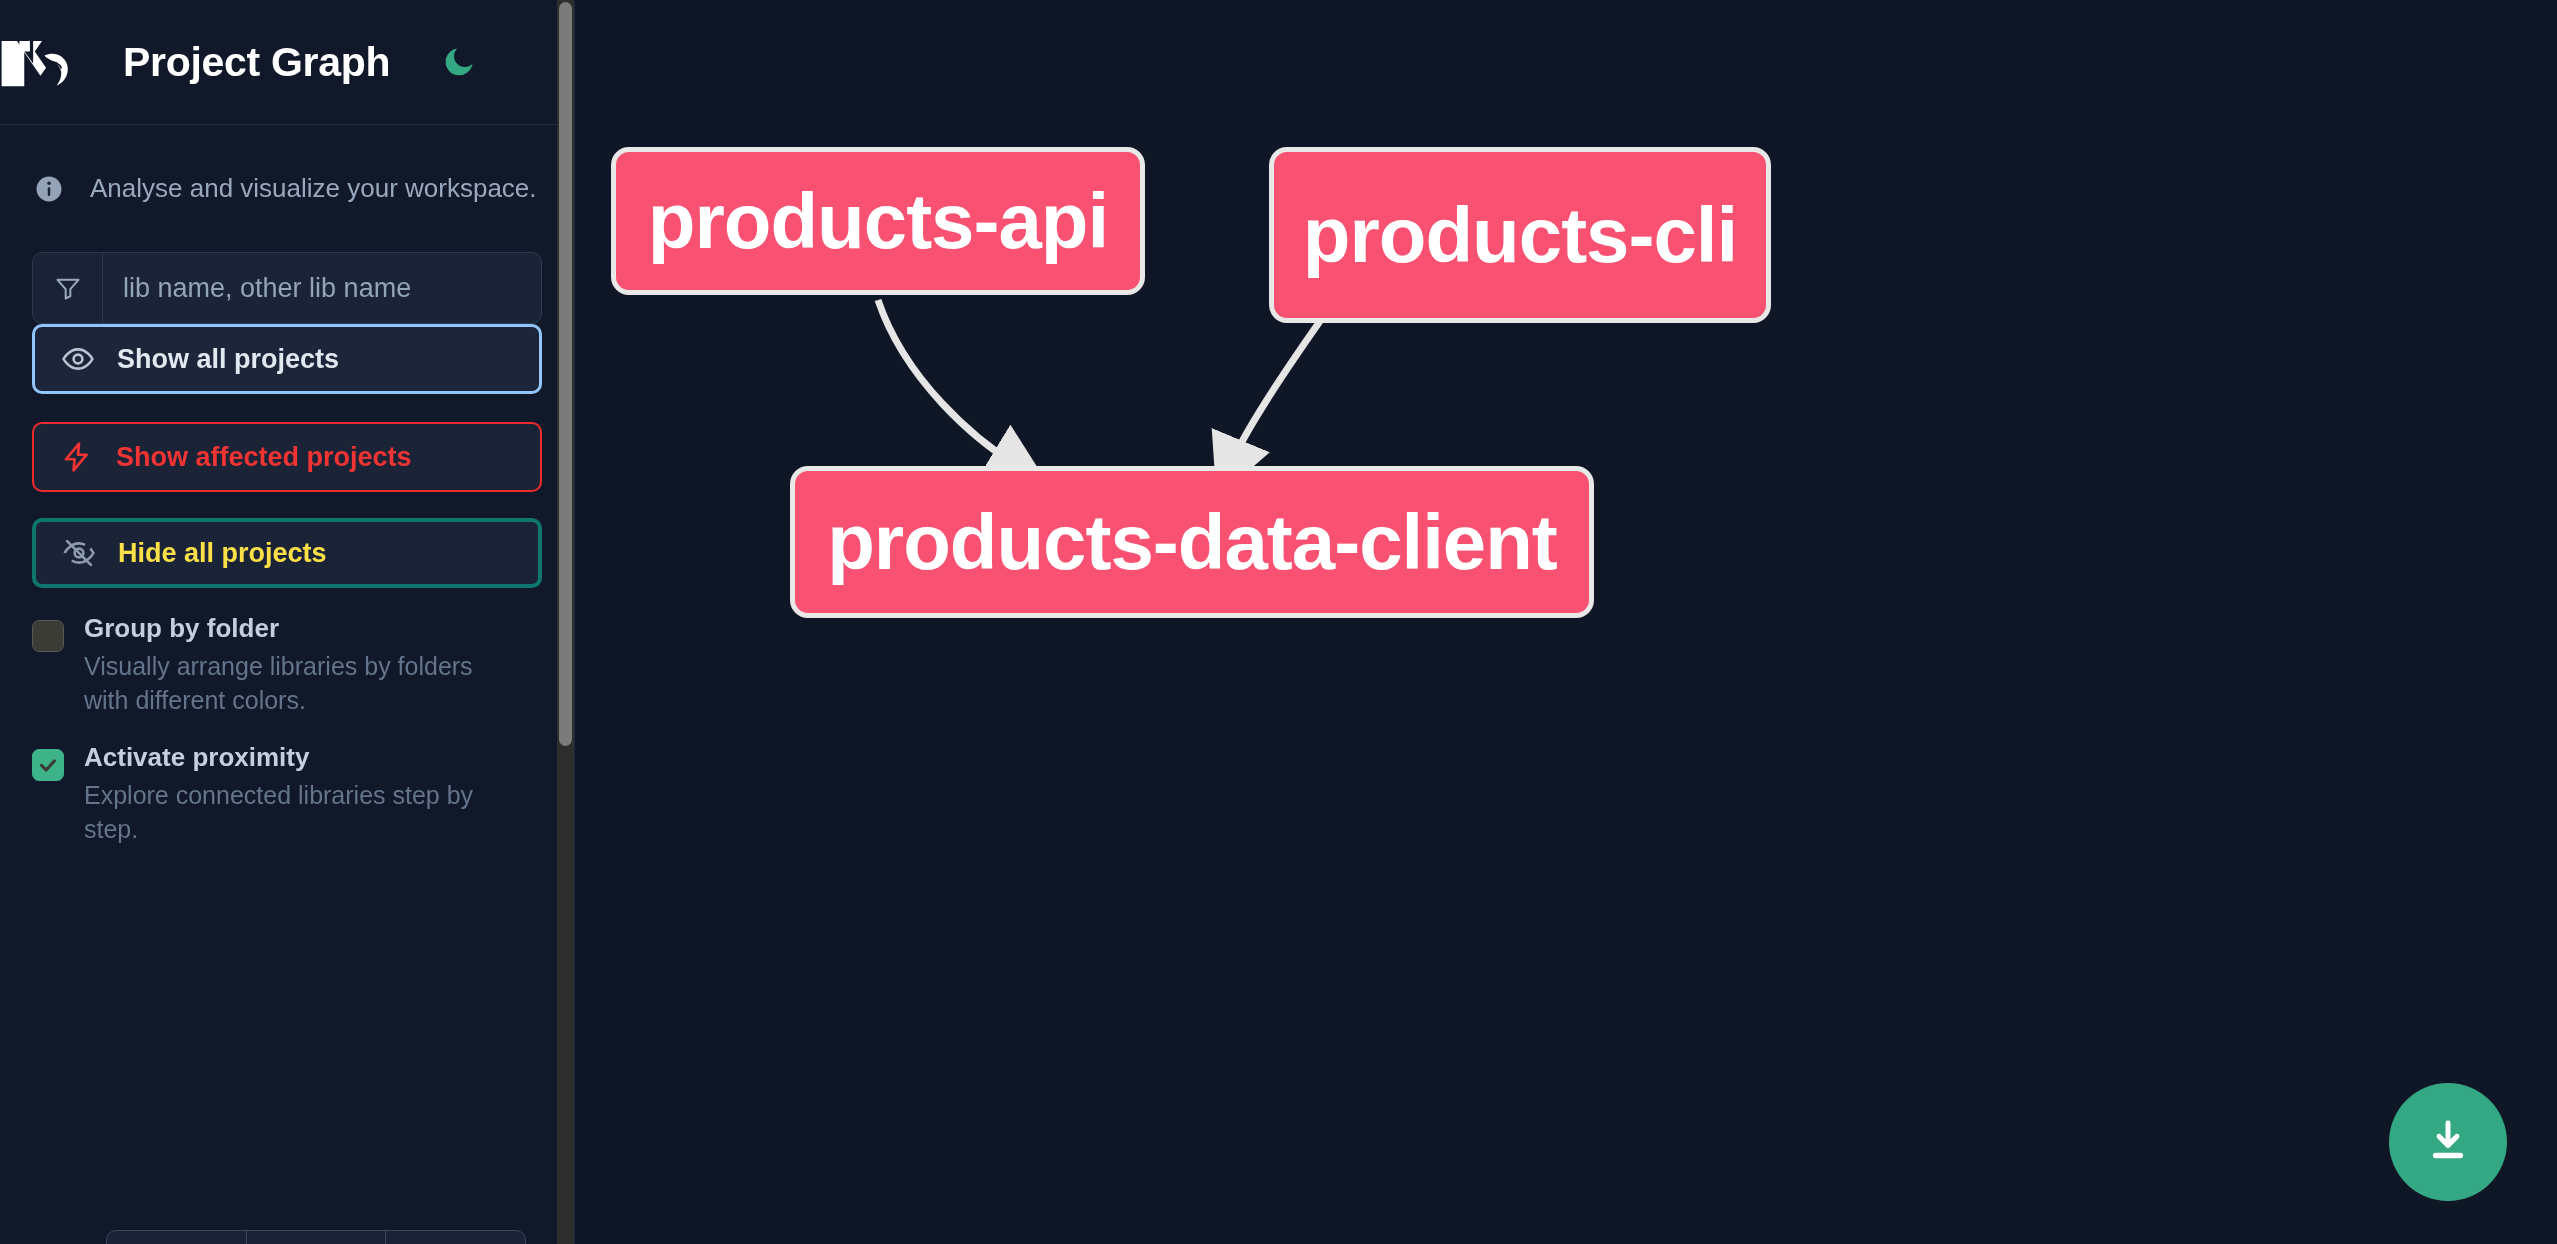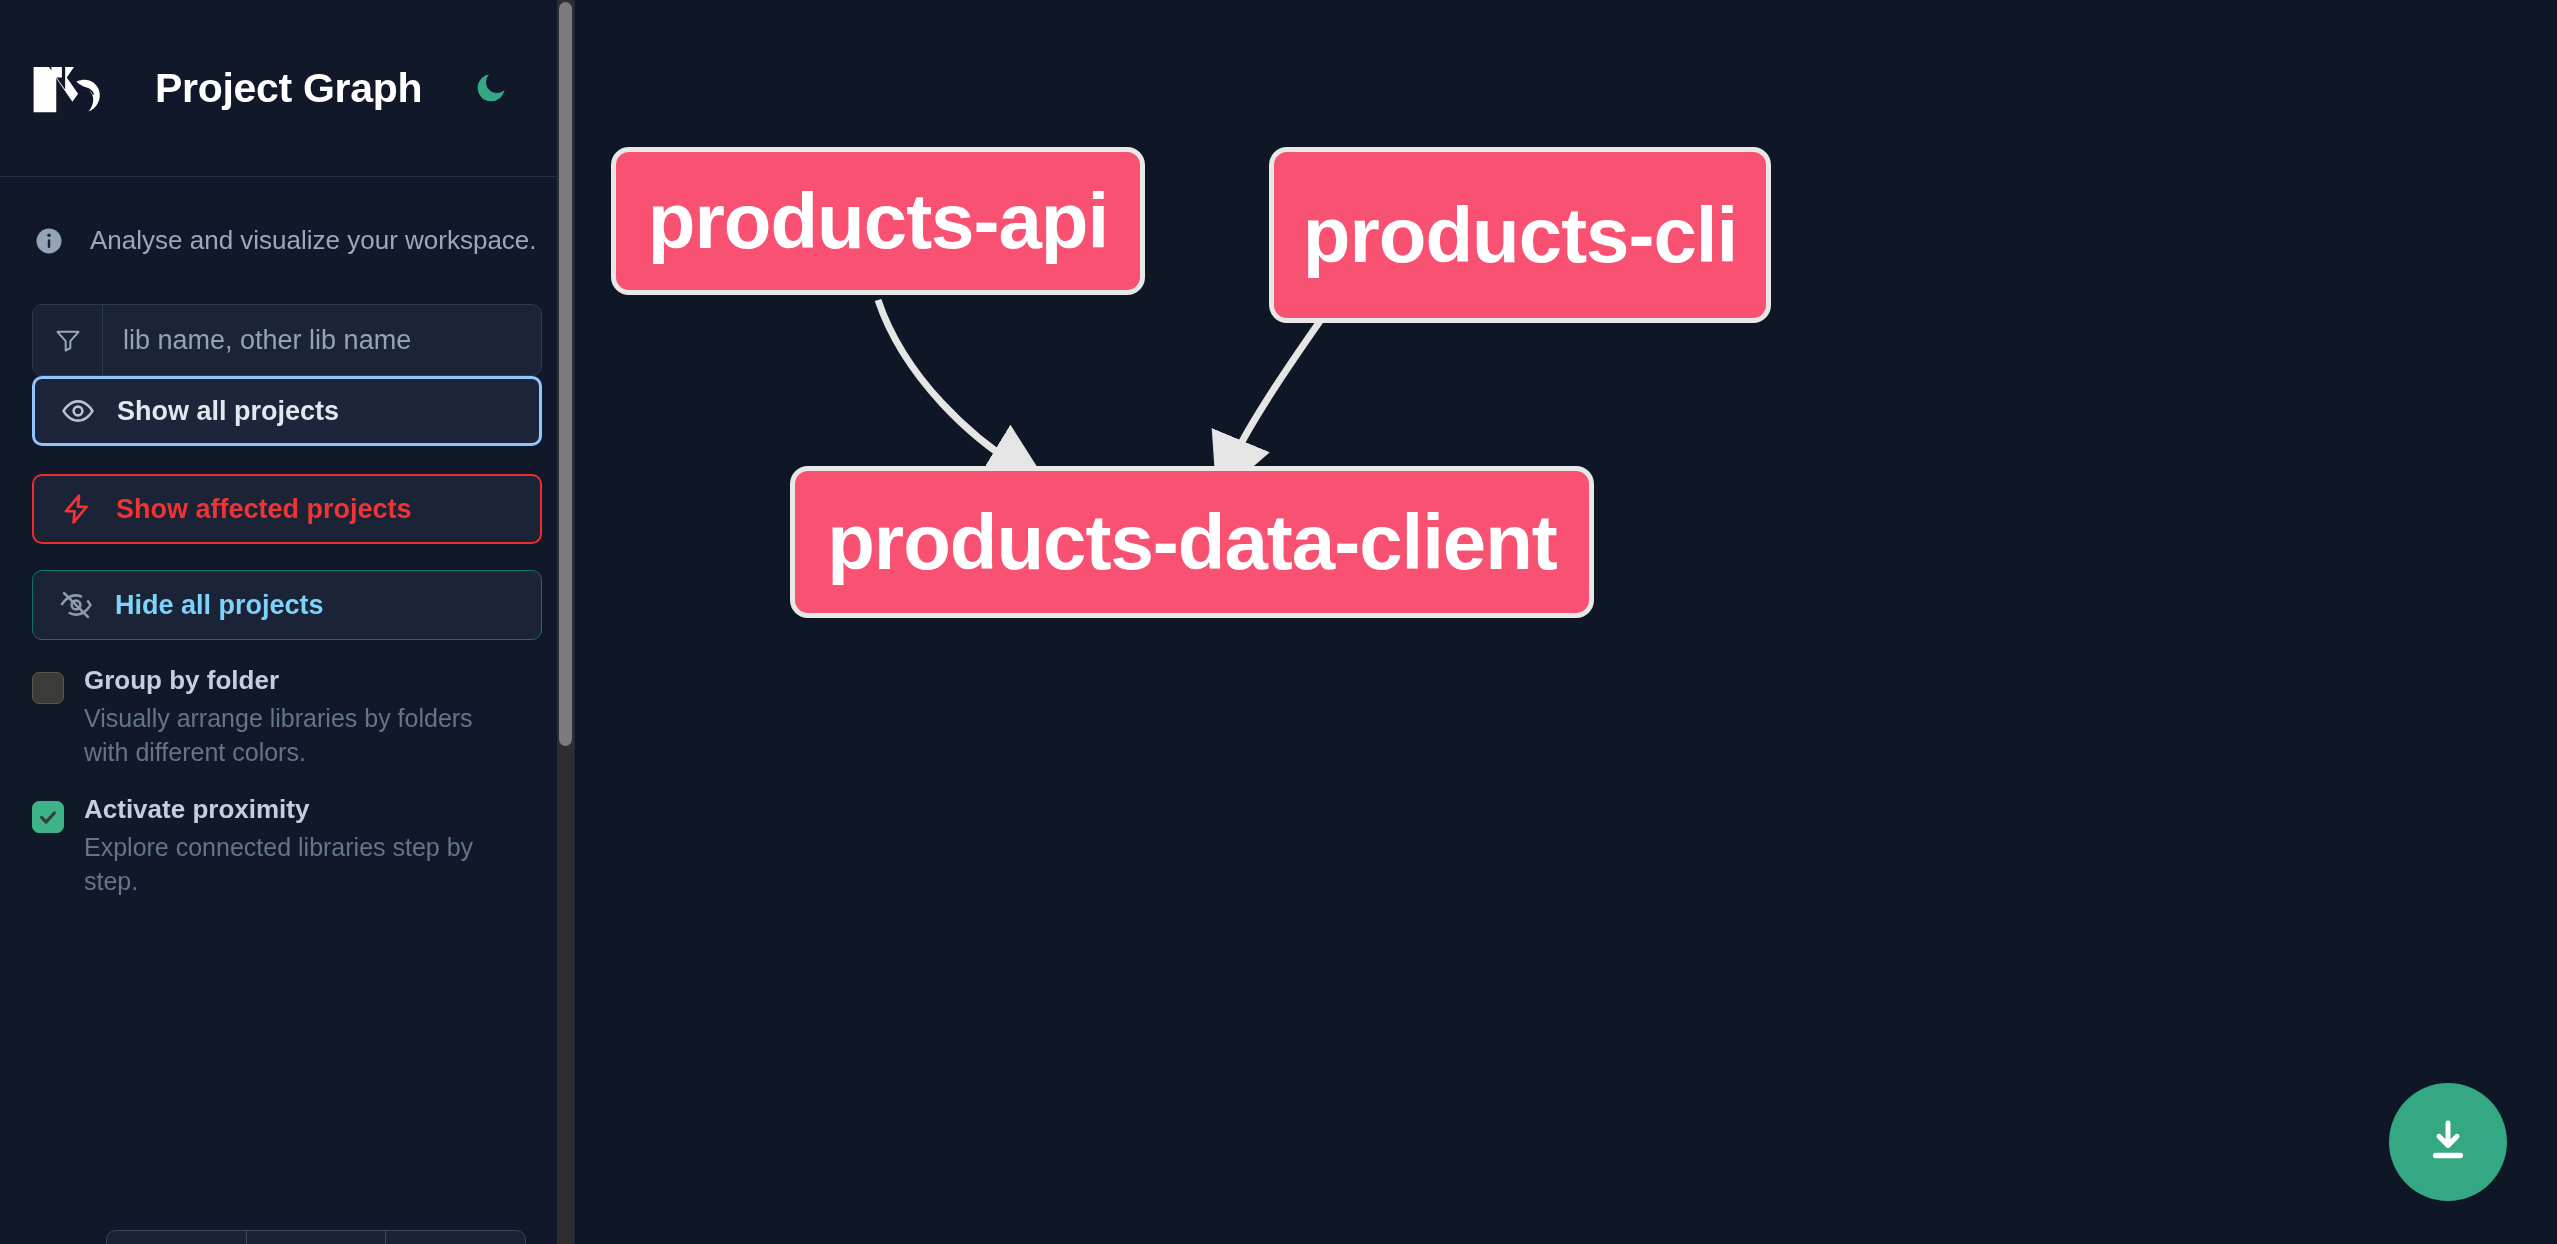--- a/index.html
+++ b/index.html
@@ -26,24 +26,23 @@
     width: 575px;
     height: 1244px;
     flex: 0 0 575px;
     background: #111827;
     background: #101829;
     border-right: 1px solid #1e293b;
     overflow: hidden;
   }
 
   .sidebar-header {
-    height: 177px;
-    display: flex;
-    align-items: center;
-    padding-left: 32px;
+    height: 125px;
+    display: flex;
+    align-items: center;
     border-bottom: 1px solid #233047;
     gap: 26px;
   }
 
   .nx-logo { width: 97px; height: 52px; flex: 0 0 auto; display:block; }
 
   .app-title {
     font-size: 41px;
     font-weight: 700;
     color: #ffffff;
@@ -167,22 +166,22 @@
     color: #e2e8f0;
   }
   .btn.show-affected {
     margin-top: 28px;
     border: 2px solid #ef2b2b;
     color: #f03434;
     background: #1b2336;
   }
   .btn.hide-all {
     margin-top: 26px;
-    color: #7dd3fc;
-    border: 1px solid #0f766e;
+    color: #fde047;
+    border: 4px solid #0f766e;
   }
 
   .group-block { margin-top: 26px; }
 
   
   .seg-control {
     position: absolute;
     left: 106px;
     bottom: -56px;
     width: 420px;

